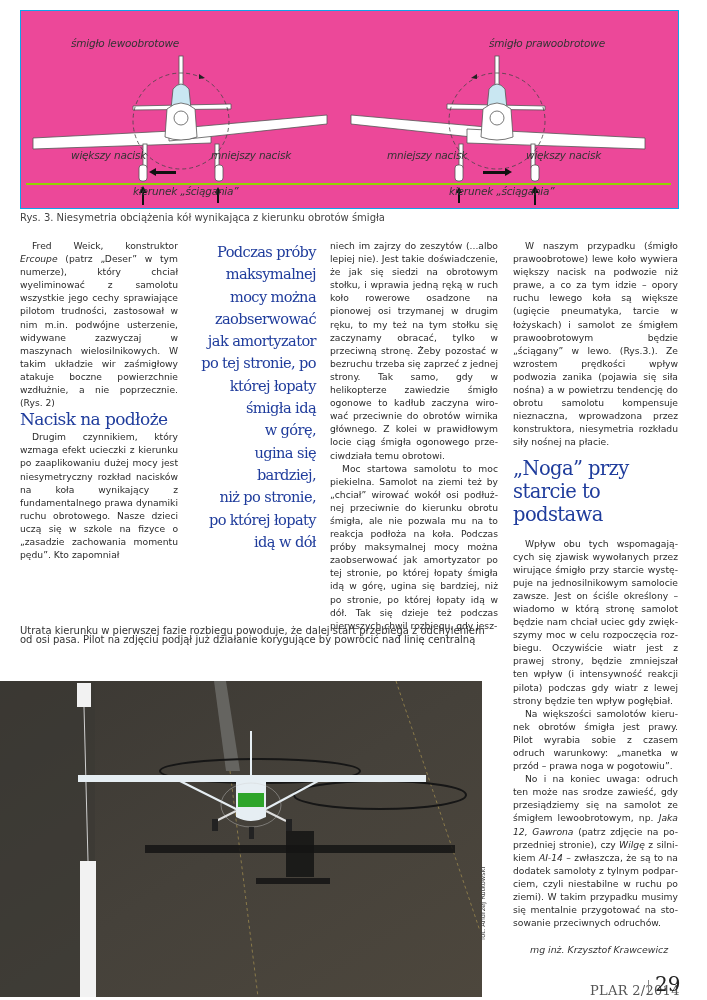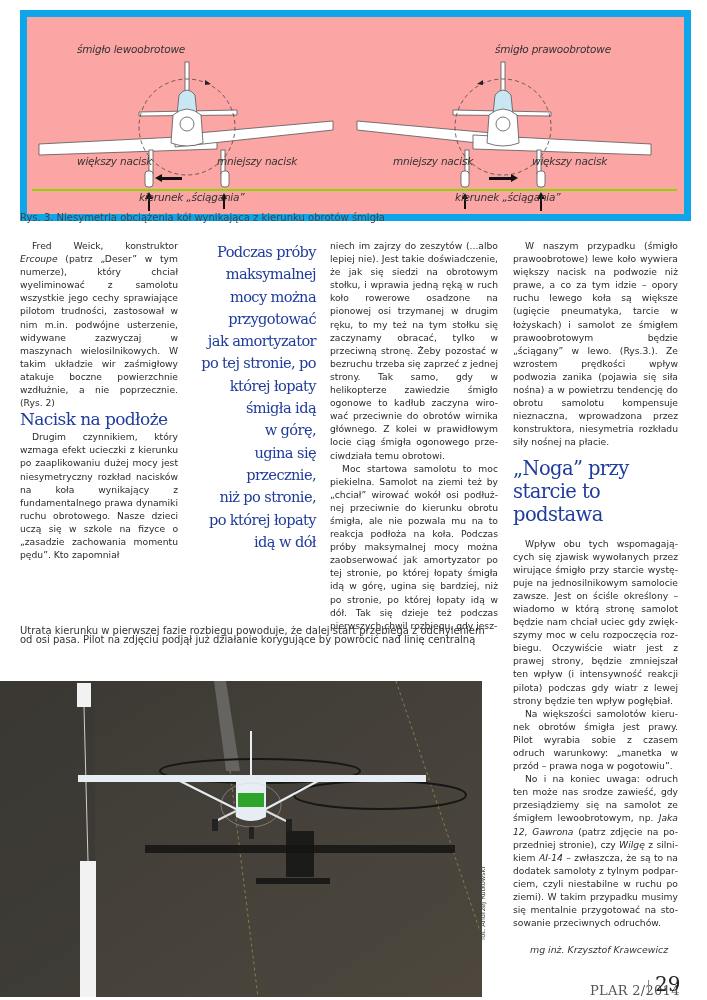--- a/index.html
+++ b/index.html
@@ -1,21 +1,21 @@
 <!DOCTYPE html>
 <html><head>
 <meta charset="utf-8">
 <style>
   html, body { margin: 0; padding: 0; background: #ffffff; }
   body { width: 707px; height: 1000px; position: relative; overflow: hidden;
          font-family: "DejaVu Sans", sans-serif; color: #2a2a2a; }
 
   
   .figure-box { position: absolute; left: 20px; top: 10px; width: 657px; height: 197px;
-                border: 7px solid #0ea5e9; background: #fca5a5; text-align: center; }
+                border: 1px solid #0ea5e9; background: #ec4899; text-align: center; }
   .figure-box svg { position: absolute; left: 0; top: 0; }
   .fig-label { position: absolute; font-style: italic; font-size: 10.5px; color: #333;
                white-space: nowrap; font-family: "DejaVu Sans", sans-serif; letter-spacing: -0.2px; }
   .fig-caption { position: absolute; left: 20px; top: 212px; font-size: 10px; color: #444;
                  font-family: "DejaVu Sans", sans-serif; white-space: nowrap; }
 
   
   .col { position: absolute; font-size: 9.2px; line-height: 13.1px; color: #2b2b2b;
          text-align: justify; hyphens: manual; }
   .col p { margin: 0; text-indent: 12px; }
@@ -127,28 +127,28 @@
 <div class="col col1">
   <p><span>Fred Weick, konstruktor </span><em>Ercoupe</em><span> (patrz „Deser” w tym numerze), który chciał wyeliminować z samo­lotu wszystkie jego cechy sprawiają­ce pilotom trudności, zastosował w nim m.in. podwójne usterzenie, widywane zazwyczaj w maszynach wielosilnikowych. W takim układzie wir zaśmigłowy atakuje boczne po­wierzchnie wzdłużnie, a nie po­przecznie. (Rys. 2)</span></p>
   <p class="heading">Nacisk na podłoże</p>
   <p>Drugim czynnikiem, który wzma­ga efekt ucieczki z kierunku po za­aplikowaniu dużej mocy jest niesy­metryczny rozkład nacisków na ko­ła wynikający z fundamentalnego prawa dynamiki ruchu obrotowe­go. Nasze dzieci uczą się w szkole na fizyce o „zasadzie zachowania momentu pędu”. Kto zapomniał</p>
 </div>
 
 <div class="pullquote" id="pq">
     <div>Podczas próby</div>
     <div>maksymalnej</div>
     <div>mocy można</div>
-    <div>przygotować</div>
+    <div>zaobserwować</div>
     <div>jak amortyzator</div>
     <div>po tej stronie, po</div>
     <div>której łopaty</div>
     <div>śmigła idą</div>
     <div>w górę,</div>
     <div>ugina się</div>
-    <div>przecznie,</div>
+    <div>bardziej,</div>
     <div>niż po stronie,</div>
     <div>po której łopaty</div>
     <div>idą w dół</div>
   </div>
 
 <div class="col col3">
   <p class="noindent">niech im zajrzy do zeszytów (...albo lepiej nie). Jest takie doświadcze­nie, że jak się siedzi na obrotowym stołku, i wprawia jedną ręką w ruch koło rowerowe osadzone na pionowej osi trzymanej w dru­gim ręku, to my też na tym stołku się zaczynamy obracać, tylko w przeciwną stronę. Żeby pozostać w bezruchu trzeba się zaprzeć z jednej strony. Tak samo, gdy w helikopterze zawiedzie śmigło ogonowe to kadłub zaczyna wiro­wać przeciwnie do obrotów wirnika głównego. Z kolei w prawidłowym locie ciąg śmigła ogonowego prze­ciwdziała temu obrotowi.</p>
   <p>Moc startowa samolotu to moc piekielna. Samolot na ziemi też by „chciał” wirować wokół osi podłuż­nej przeciwnie do kierunku obrotu śmigła, ale nie pozwala mu na to reakcja podłoża na koła. Podczas próby maksymalnej mocy można zaobserwować jak amortyzator po tej stronie, po której łopaty śmigła idą w górę, ugina się bardziej, niż po stronie, po której łopaty idą w dół. Tak się dzieje też podczas pierwszych chwil rozbiegu, gdy jesz-</p>
 </div>
 

